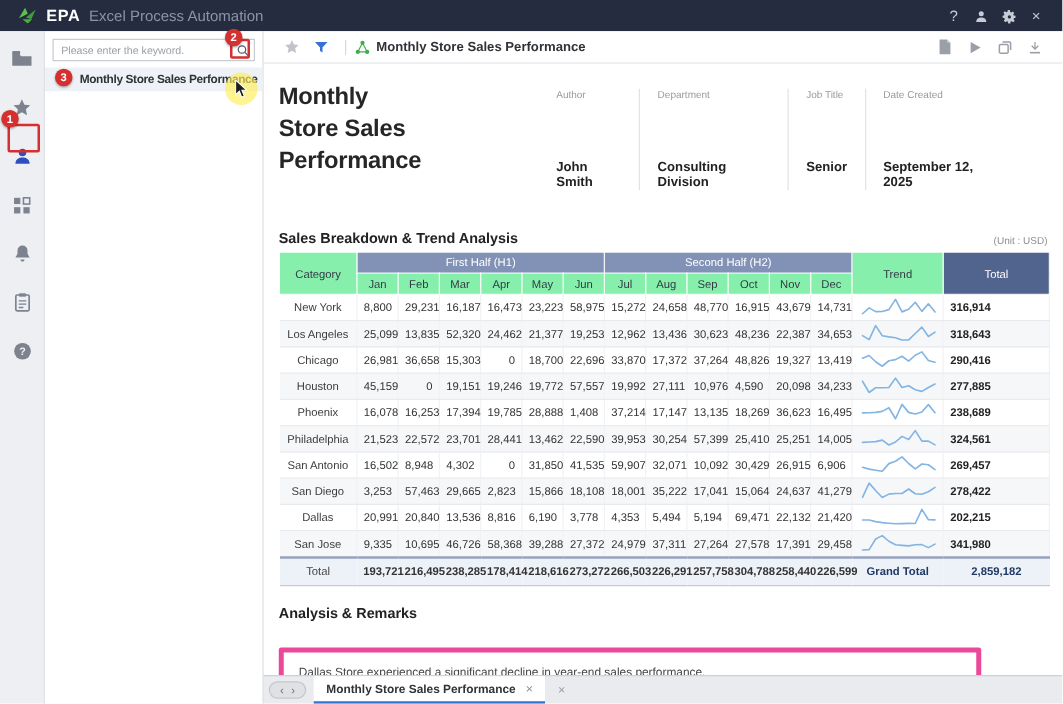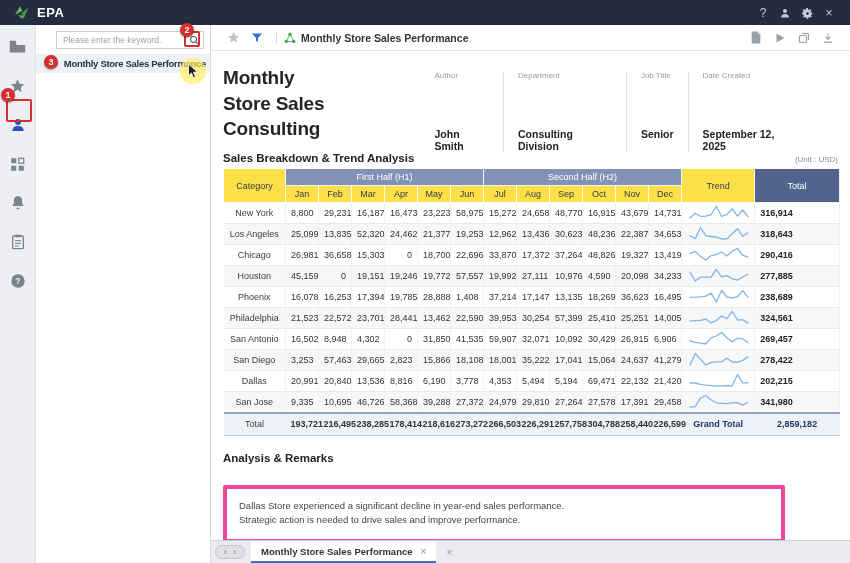--- a/index.html
+++ b/index.html
@@ -17,21 +17,21 @@
   .tb-icon svg { vertical-align:middle; }
 
   
   .app-body { display:flex; height:538px; }
   .rail { width:36px; background:#edeff2; border-right:1px solid #e0e2e6; padding-top:12px; display:flex; flex-direction:column; align-items:center; gap:19px; }
   .rail .ricon { width:20px; height:20px; display:flex; align-items:center; justify-content:center; }
   .panel { width:175px; background:#fff; border-right:1px solid #d7dade; }
   .main { flex:1; display:flex; flex-direction:column; min-width:0; }
 
   
-  .searchwrap { padding:6px 6px 5px 20px; }
+  .searchwrap { padding:6px 6px 5px 6px; }
   .searchbox { display:flex; align-items:center; border:1px solid #c9ccd1; height:18px; padding:0 3px 0 6px; background:#fff; }
   .searchbox input { flex:1; border:none; outline:none; font-size:8.5px; color:#333; font-family:"Liberation Sans",sans-serif; min-width:0; }
   .searchbox input::placeholder { color:#9aa0a8; }
   .tree-item { display:flex; align-items:center; gap:5px; background:#eef1f5; padding:4px 4px 4px 22px; cursor:pointer; }
   .tree-item .label { font-size:9.5px; font-weight:bold; color:#2f3338; letter-spacing:-.3px; white-space:nowrap; }
 
   
   .toolbar { height:26px; display:flex; align-items:center; padding:0 10px; border-bottom:1px solid #e2e4e8; background:#fff; }
   .toolbar .divider { width:1px; height:12px; background:#d7dade; margin:0 7px; }
   .toolbar .crumb { font-size:10.5px; font-weight:bold; color:#2f3338; margin-left:5px; }
@@ -41,30 +41,30 @@
   
   .content { flex:1; overflow:hidden; background:#fff; padding:14px 12px 0 12px; }
   .doc-head { display:flex; align-items:flex-start; }
   .doc-title { font-size:19px; font-weight:bold; color:#262626; line-height:1.35; letter-spacing:-.2px; }
   .meta { display:flex; margin-left:auto; margin-right:28px; margin-top:6px; }
   .meta .m { padding:0 14px; border-left:1px solid #e3e3e3; }
   .meta .m:first-child { border-left:none; }
   .meta .lab { font-size:8px; color:#9a9a9a; margin-bottom:3px; }
   .meta .val { font-size:10.5px; font-weight:bold; color:#222;margin-top:48px; }
 
-  .sec-row { display:flex; align-items:flex-end; margin-top:0; margin-bottom:4px; }
+  .sec-row { display:flex; align-items:flex-end; margin-top:33px; margin-bottom:4px; }
   .sec-title { font-size:11.5px; font-weight:bold; color:#222; }
   .unit { margin-left:auto; font-size:8px; color:#8d8d8d; }
 
   
   table.sales { border-collapse:collapse; width:616px; table-layout:fixed; }
   table.sales th, table.sales td { font-size:9px; padding:0 5px; }
   thead th { font-weight:normal; color:#343a46; border:1px solid rgba(255,255,255,.9); }
   th.hband { background:#8292b6; color:#fff; height:17px; font-size:9px; }
-  th.hlight { background:#fde047; height:17px; }
+  th.hlight { background:#86efac; height:17px; }
   th.htotal { background:#50648d; color:#fff; }
   tbody td { height:20px; border-bottom:1px solid #e8eaee; border-right:1px solid #f1f2f5; color:#333; }
   tbody tr:nth-child(even) td { background:#f6f7f9; }
   td.cat { text-align:center; color:#3c3c3c; }
   td.num { text-align:right; }
   td.trend-cell { padding:0 3px; }
   td.totalval { font-weight:bold; color:#222; }
   tfoot td { height:22px; background:#edf1f8; border-top:2px solid #96a3bd; border-bottom:1px solid #c3cbda; font-weight:bold; color:#333; }
   tfoot td.cat { font-weight:normal; color:#444; }
   tfoot td.num { text-align:right; }
@@ -93,20 +93,21 @@
 
 <div id="app">
 
   <div class="titlebar">
     <svg class="logo" viewBox="0 0 24 24">
       <path d="M3 15 L10 3 L13 10 Z" fill="#5cc24e"></path>
       <path d="M11 14 L22 5 L17 16 Z" fill="#3e9e3e"></path>
       <path d="M7 16 L18 16 L13 21 Z" fill="#4caf3e"></path>
     </svg>
     <span class="abbr">EPA</span>
+    <span class="appname">Excel Process Automation</span>
     <span class="spacer"></span>
     <span class="tb-icon">?</span>
     <span class="tb-icon">
       <svg width="12" height="12" viewBox="0 0 24 24">
           <circle cx="12" cy="8" r="4" fill="#c6cbd5"></circle>
           <path d="M4 21c0-5 4-7 8-7s8 2 8 7z" fill="#c6cbd5"></path>
         </svg>
     </span>
     <span class="tb-icon">
       <svg width="13" height="13" viewBox="0 0 24 24">
@@ -234,21 +235,21 @@
               <path fill="#9a9fa8" d="M11 3h2v9l3.5-3.5 1.5 1.5-6 6-6-6L7.5 8.5 11 12z"></path>
               <rect x="4" y="19" width="16" height="2.6" fill="#9a9fa8"></rect>
             </svg>
         </span>
       </div>
 
       <div class="content">
         <div class="doc-head">
           <div class="doc-title">
             <div>Monthly</div>
-            <div>Store Sales Consulting</div>
+            <div>Store Sales Performance</div>
           </div>
           <div class="meta">
             <div class="m">
               <div class="lab">Author</div>
               <div class="val">John Smith</div>
             </div>
             <div class="m">
               <div class="lab">Department</div>
               <div class="val">Consulting Division</div>
             </div>
@@ -472,21 +473,21 @@
               </tr>
               <tr>
                 <td class="cat">San Jose</td>
                 <td class="num">9,335</td>
                 <td class="num">10,695</td>
                 <td class="num">46,726</td>
                 <td class="num">58,368</td>
                 <td class="num">39,288</td>
                 <td class="num">27,372</td>
                 <td class="num">24,979</td>
-                <td class="num">29,810</td>
+                <td class="num">37,311</td>
                 <td class="num">27,264</td>
                 <td class="num">27,578</td>
                 <td class="num">17,391</td>
                 <td class="num">29,458</td>
                 <td class="trend-cell"><svg width="64" height="18" viewBox="0 0 64 18">
                     <polyline points="3.0,15.0 8.3,14.7 13.5,6.2 18.8,3.5 24.1,8.0 29.4,10.8 34.6,11.3 39.9,11.7 45.2,10.8 50.5,10.7 55.7,13.1 61.0,10.3" fill="none" stroke="#82b4e4" stroke-width="1.3" stroke-linejoin="round" stroke-linecap="round"></polyline>
                   </svg></td>
                 <td class="totalval">341,980</td>
               </tr>
             </tbody>

